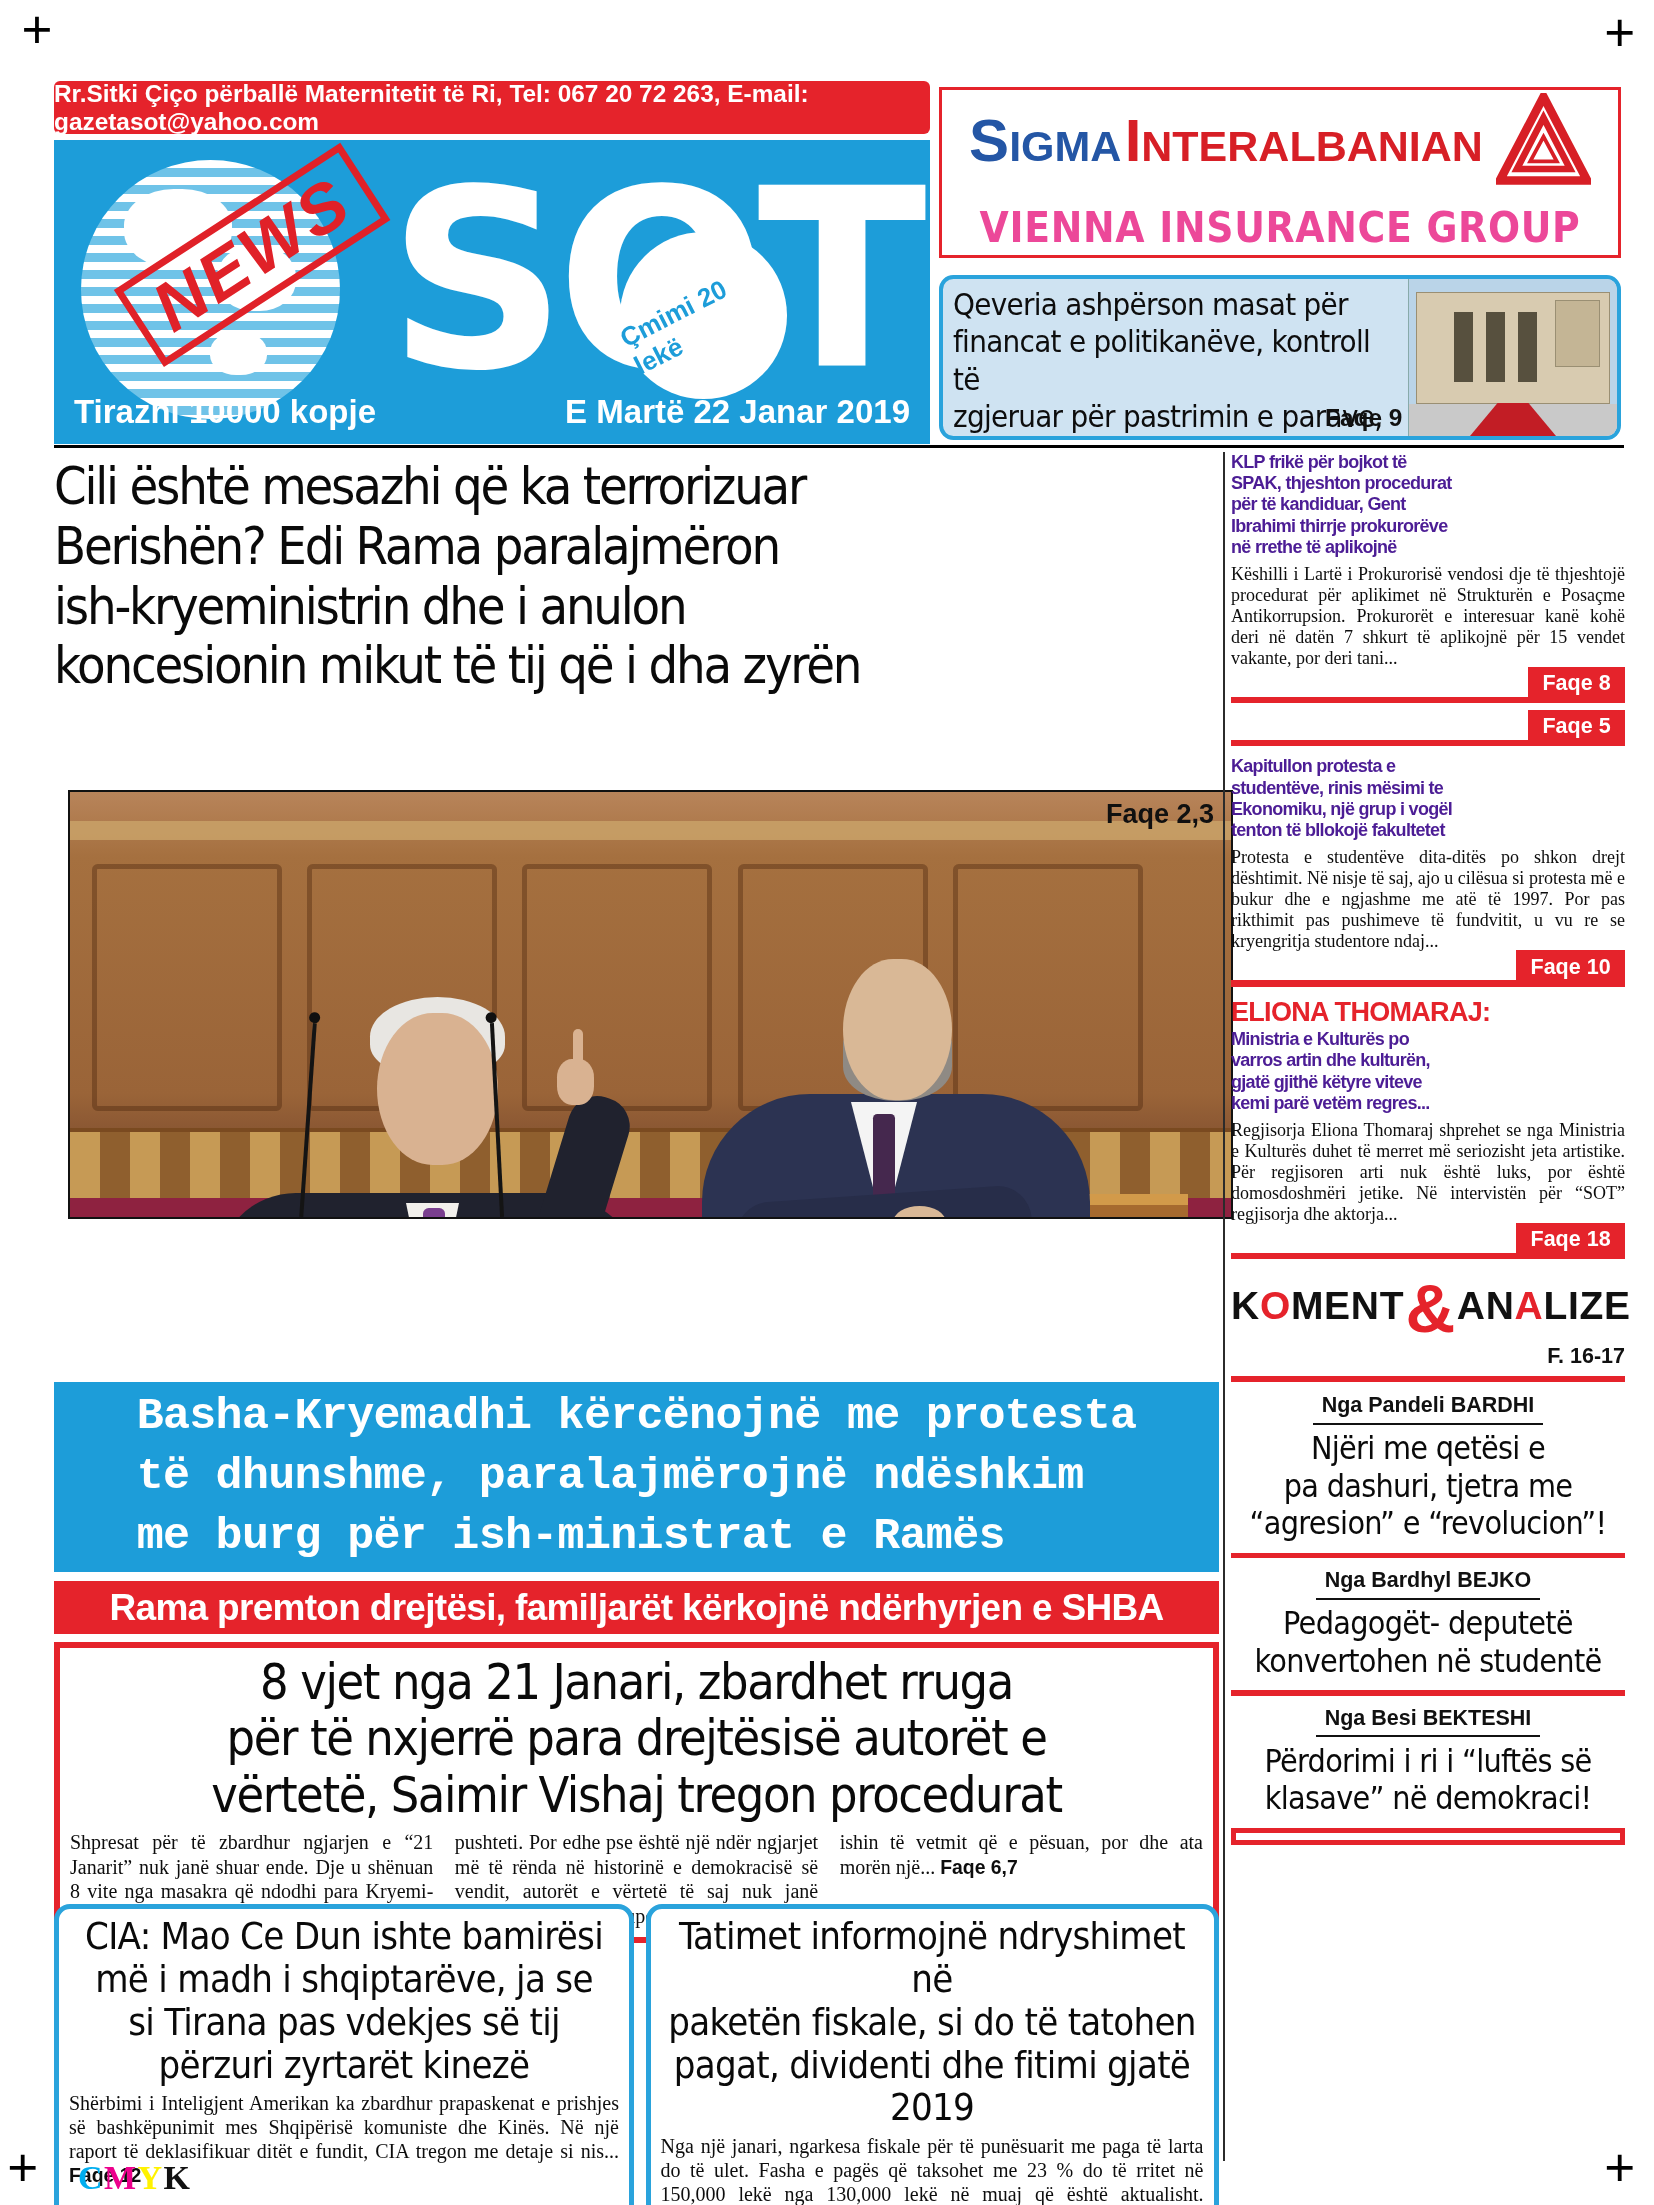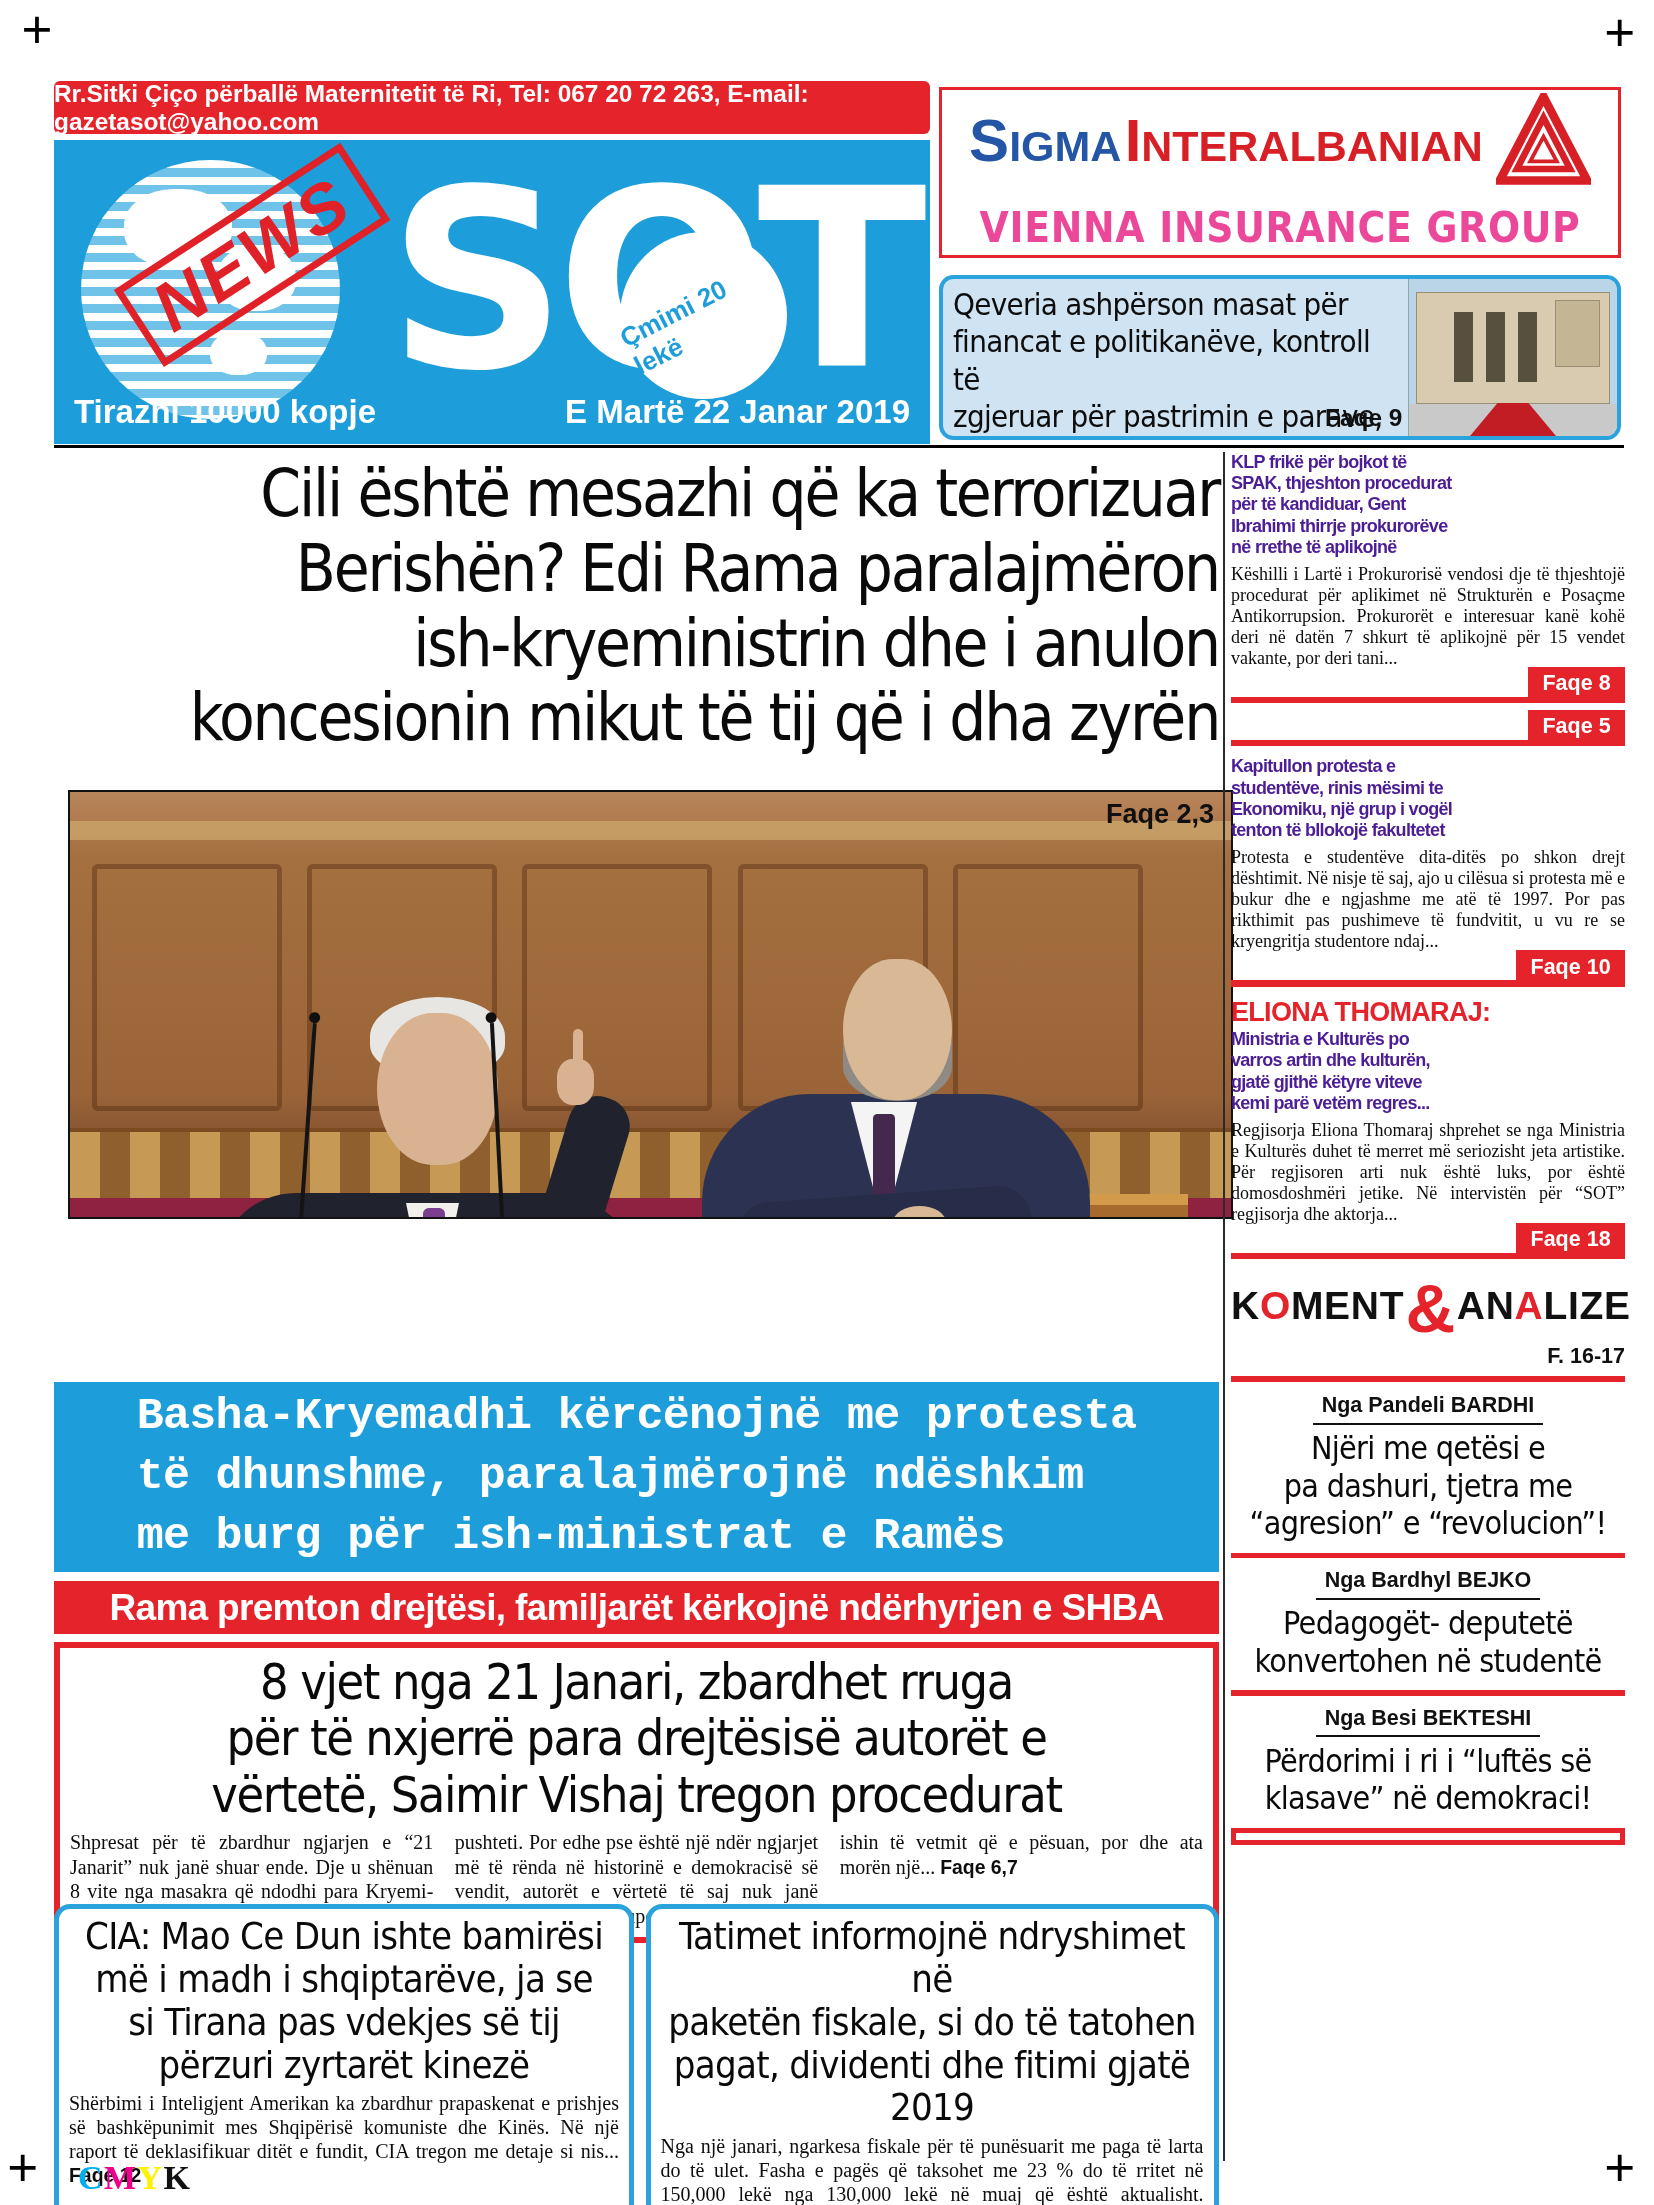--- a/index.html
+++ b/index.html
@@ -54,21 +54,21 @@
   .t-bldg{position:absolute;left:7.2px;right:7.2px;top:13px;bottom:32px;background:#d8cbb0;border:1.4px solid #9a8f73;}
   .t-col{position:absolute;top:18.7px;bottom:21.5px;width:18.7px;background:#57503e;}
   .t-relief{position:absolute;right:8.6px;top:7.2px;width:43px;height:65px;background:#c4b595;border:0.7px solid #9a8f73;}
   .t-carpet{position:absolute;bottom:0;left:50%;transform:translateX(-50%);width:86px;height:33px;
     background:#c21d25;clip-path:polygon(32% 0,68% 0,100% 100%,0 100%);}
   .t-ground{position:absolute;left:0;right:0;bottom:0;height:32px;background:#c9c9c9;}
 
   .top-rule{left:54px;top:445px;width:1570px;height:2.9px;background:#000;}
 
   
-  .lead-headline{left:54px;top:457px;width:1165px;text-align:right;font-size:65px;line-height:1.15;
+  .lead-headline{left:54px;top:457px;width:1165px;text-align:left;font-size:52px;line-height:1.15;
     color:#0a0a0a;letter-spacing:-2.2px;}
   .photo{left:68px;top:790px;width:1165px;height:429px;border:2.9px solid #111;box-sizing:border-box;
     background:linear-gradient(180deg,#b07c4e 0,#a popcorn 0) ,#9a6a44;overflow:hidden;}
   .wood{position:absolute;inset:0;background:linear-gradient(180deg,#b8845a 0,#a5703f 65px,#9a6438 302px,#8a5733 338px);}
   .molding{position:absolute;left:0;right:0;top:29px;height:18.7px;background:#c9a269;opacity:.85;}
   .panel{position:absolute;top:72px;height:237px;border:5px solid rgba(70,35,10,.38);border-radius:5.7px;}
   .rail{position:absolute;left:0;right:0;top:336px;height:66px;
     background:repeating-linear-gradient(90deg,#c69a55 0 30px,#8f5f2e 30px 60px);
     border-top:4.3px solid #7a4a20;border-bottom:5.7px solid #6e421c;}
   .redwall{position:absolute;left:0;right:0;top:406px;bottom:0;background:#8e2240;}

